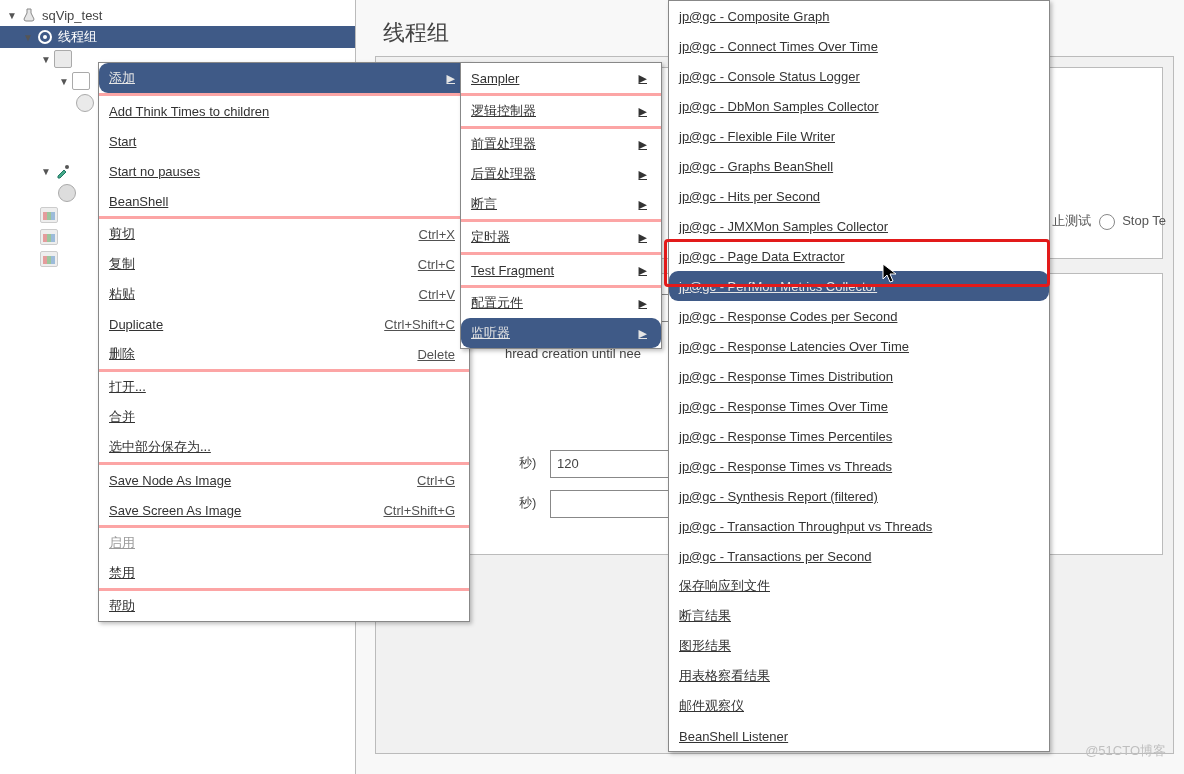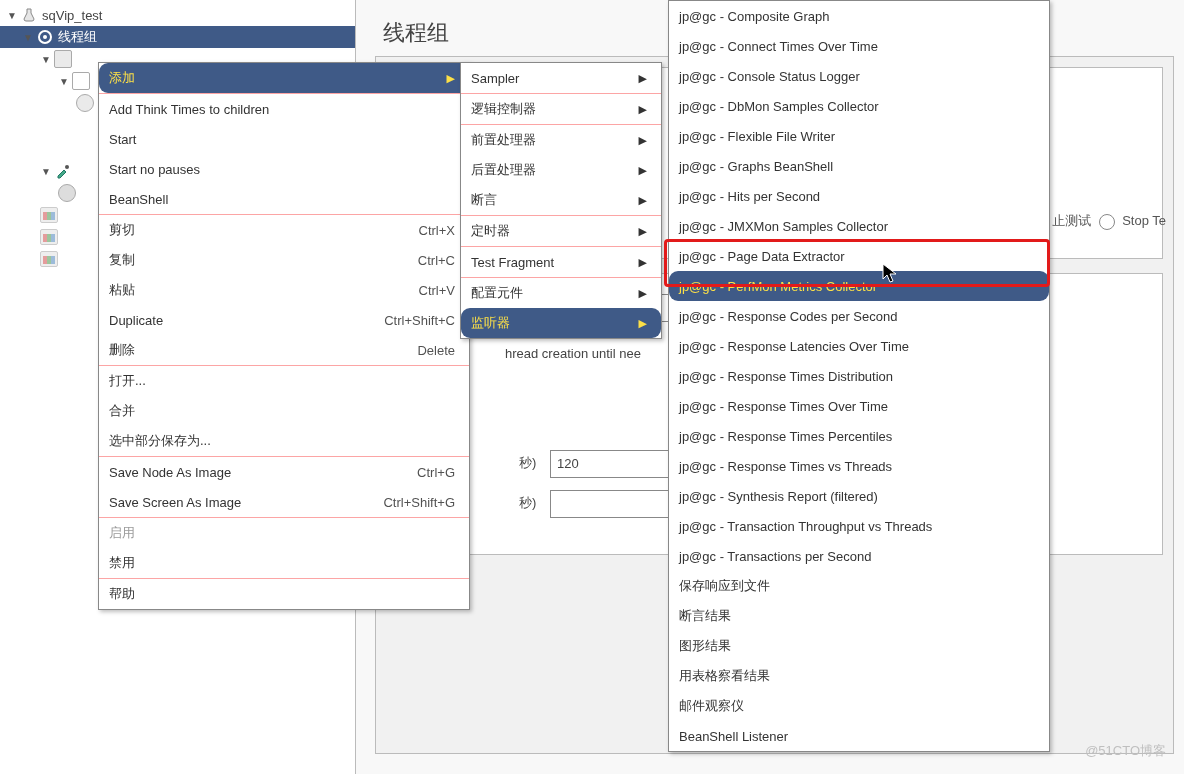--- a/index.html
+++ b/index.html
@@ -20,23 +20,23 @@
 
   .right-col{position:absolute;left:365px;right:0;top:0;bottom:0;}
   .panel-title{font-size:22px;color:#444;padding:18px 18px 8px 18px;}
   .right-inner{background:#f1f1f1;border:1px solid #bbb;margin:0 10px 10px 10px;padding:10px;position:absolute;left:0;right:0;top:56px;bottom:10px;}
   .grp{background:#fff;border:1px solid #bbb;margin:0 0 14px 0;padding:20px 14px;position:relative;}
   .chk{width:14px;height:14px;border:1px solid #888;display:inline-block;vertical-align:middle;margin-right:6px;background:#fff;}
   .txt-in{height:26px;border:1px solid #888;background:#fff;display:inline-block;vertical-align:middle;}
   .rad{width:14px;height:14px;border:1px solid #888;border-radius:50%;display:inline-block;vertical-align:middle;margin-right:4px;background:#fff;}
 
   .ctx-menu{position:absolute;background:#fff;border:1px solid #888;box-shadow:2px 2px 4px rgba(0,0,0,.25);z-index:10;}
-  .ctx-row{height:30px;display:flex;align-items:center;padding:0 14px 0 10px;color:#333;white-space:nowrap;}
-  .ctx-row.hl{background:#3f5a87;color:#fde047;border-radius:9px;}
-  .ctx-row.sep-top{border-top:1px solid #fca5a5;}
+  .ctx-row{height:30px;display:flex;align-items:center;padding:0 14px 0 10px;color:#333;white-space:nowrap;text-decoration:underline;}
+  .ctx-row.hl{background:#3f5a87;color:#e5e5e5;border-radius:9px;}
+  .ctx-row.sep-top{border-top:3px solid #fca5a5;}
   .ctx-row.disabled{color:#9a9a9a;}
   .ctx-row .lab{flex:1;}
   .ctx-row .sc{margin-left:24px;color:inherit;opacity:.85;}
   .ctx-row .arr{margin-left:20px;font-size:11px;}
 
   .menu1{left:98px;top:62px;width:370px;}
   .menu2{left:460px;top:62px;width:200px;}
   .menu3{left:668px;top:0;width:380px;}
 
   .red-annot{position:absolute;left:960px;top:86px;color:#e21a1a;font-size:28px;line-height:40px;font-weight:500;pointer-events:none;}

